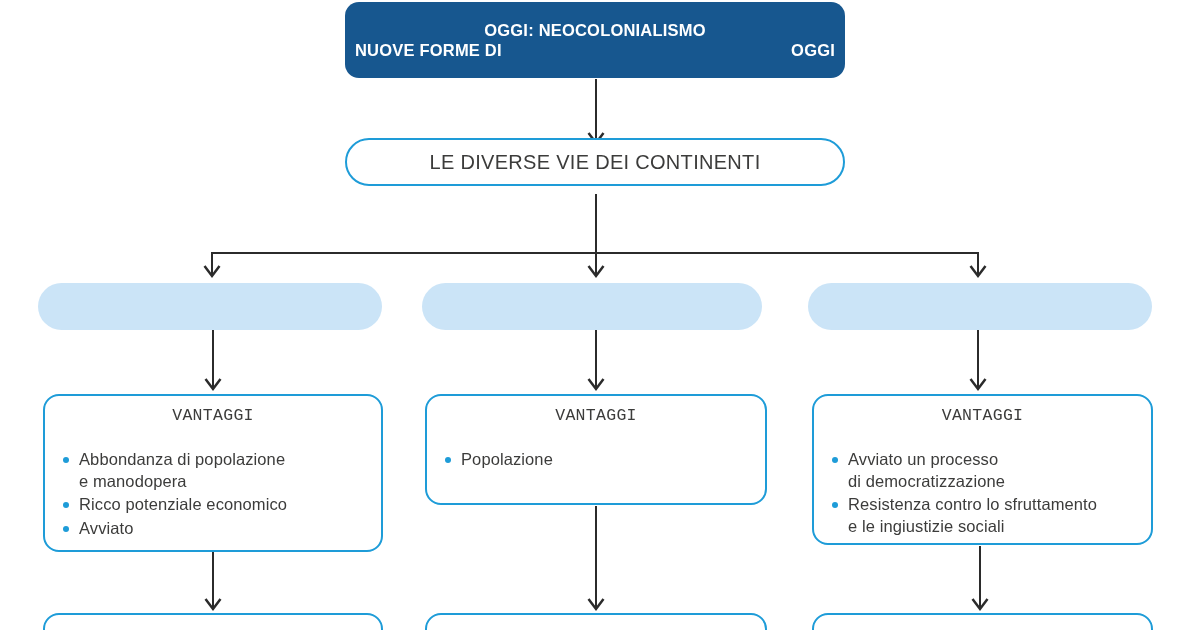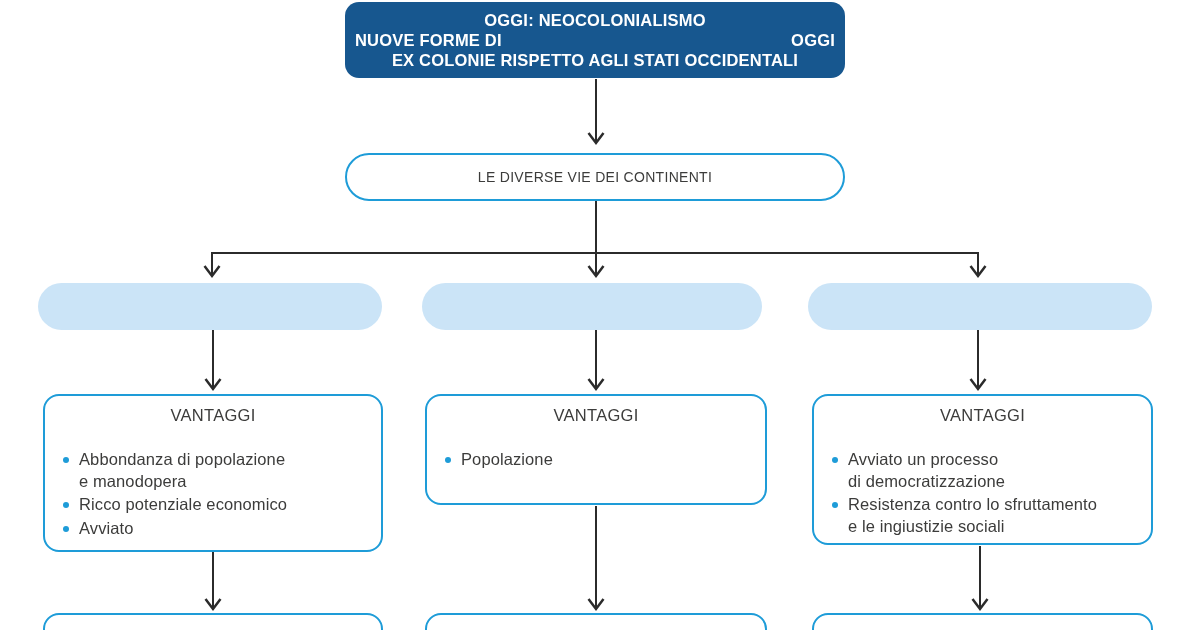--- a/index.html
+++ b/index.html
@@ -24,44 +24,44 @@
     background:var(--dark-blue);border-radius:14px;
     color:#fff;font-weight:700;font-size:16.5px;line-height:20px;letter-spacing:.2px;
     display:flex;flex-direction:column;justify-content:center;
     padding:4px 10px;text-align:center;
   }
   .top-box .l2{display:flex;width:100%;align-items:baseline;}
   .top-box .l2 .blank{flex:1;}
 
   
   .continents-box{
-    left:345px;top:153px;width:500px;height:48px;
+    left:345px;top:138px;width:500px;height:48px;
     background:var(--white);border:2.5px solid var(--border-blue);border-radius:24px;
     display:flex;align-items:center;justify-content:center;
-    color:var(--text-dark);font-size:14px;letter-spacing:.3px;
+    color:var(--text-dark);font-size:20px;letter-spacing:.3px;
   }
 
   
   .pill{
     top:283px;height:47px;background:var(--pill-blue);border-radius:23.5px;
   }
   .pill.c1{left:38px;width:344px;}
   .pill.c2{left:422px;width:340px;}
   .pill.c3{left:808px;width:344px;}
 
   
   .adv{
     top:394px;background:var(--white);
     border:2.5px solid var(--border-blue);border-radius:16px;
     color:var(--text-dark);padding:10px 10px 0 10px;
   }
   .adv.c1{left:43px;width:340px;height:158px;}
   .adv.c2{left:425px;width:342px;height:111px;}
   .adv.c3{left:812px;width:341px;height:151px;}
-  .adv .adv-title{text-align:center;font-size:16.5px;letter-spacing:.3px;margin-bottom:7px;}
+  .adv .adv-title{text-align:center;font-size:16.5px;letter-spacing:.3px;margin-bottom:7px;font-family:Liberation Mono, monospace;}
   .adv ul{list-style:none;margin-top:24px;}
   .adv li{
     position:relative;padding-left:24px;font-size:16.5px;line-height:21.5px;
     white-space:pre-line;letter-spacing:.1px;margin-bottom:2px;
   }
   .adv li::before{
     content:"";position:absolute;left:8px;top:8px;width:6px;height:6px;border-radius:50%;
     background:var(--border-blue);
   }
 
@@ -101,21 +101,20 @@
     </g>
   </svg>
 
   <div class="node top-box">
     <div>OGGI: NEOCOLONIALISMO</div>
     <div class="l2">
       <span>NUOVE FORME DI</span>
       <span class="blank"></span>
       <span>OGGI</span>
     </div>
-    <div>EX COLONIE RISPETTO AGLI STATI OCCIDENTALI</div>
   </div>
 
   <div class="node continents-box">LE DIVERSE VIE DEI CONTINENTI</div>
 
   <div class="node pill c1"></div>
   <div class="node pill c2"></div>
   <div class="node pill c3"></div>
 
   <div class="node adv c1">
     <div class="adv-title">VANTAGGI</div>

